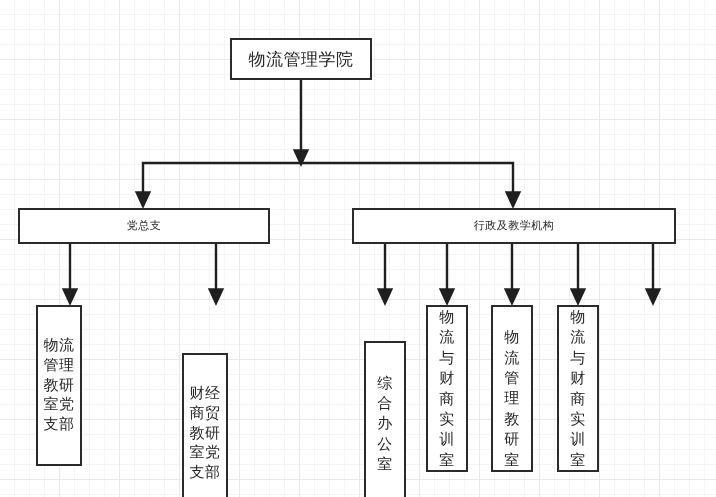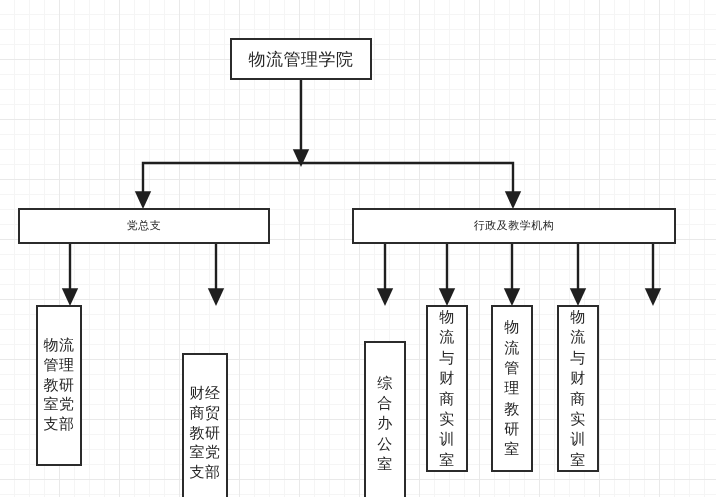--- a/index.html
+++ b/index.html
@@ -114,21 +114,21 @@
   }
   .node.leaf-tall .node-label {
     font-size: 15px;
     width: 17px;
     line-height: 1.36;
     word-break: break-all;
     letter-spacing: 0.5px;
   }
   .node.leaf-tall.leaf-t1 { left: 364px; height: 165px; margin-top: 36px; }
   .node.leaf-tall.leaf-t2 { left: 426px; height: 167px; }
-  .node.leaf-tall.leaf-t3 { left: 491px; height: 167px; }
+  .node.leaf-tall.leaf-t3 { left: 491px; height: 167px; align-items: flex-end; }
   .node.leaf-tall.leaf-t4 { left: 557px; height: 167px; }
   .node.leaf-tall.leaf-t5 { left: 632px; height: 167px; }
 </style>
 </head>
 <body>
 
 <div id="diagram-canvas">
 
   <svg id="connectors" viewBox="0 0 716 497" xmlns="http://www.w3.org/2000/svg">
     <defs>

